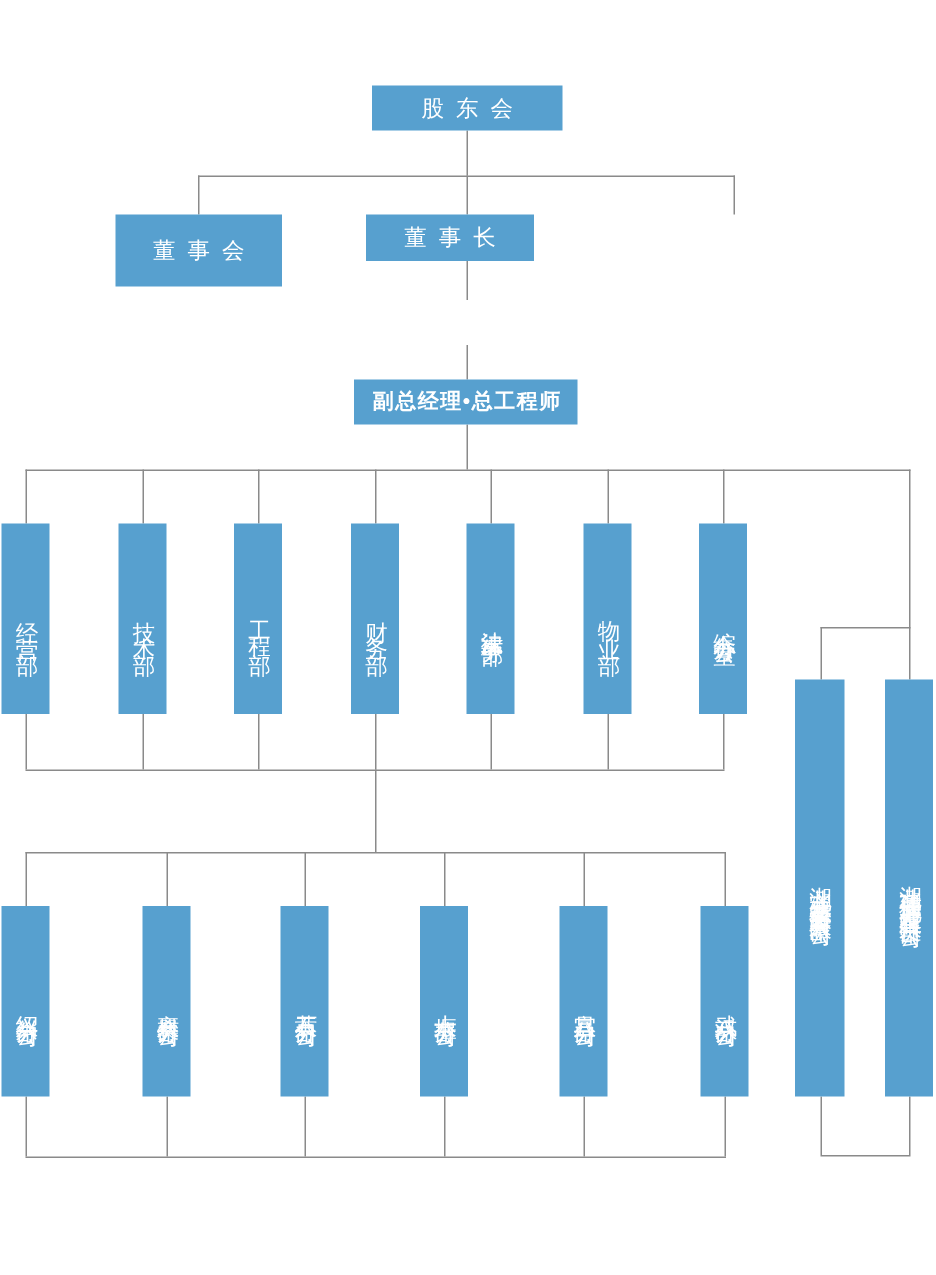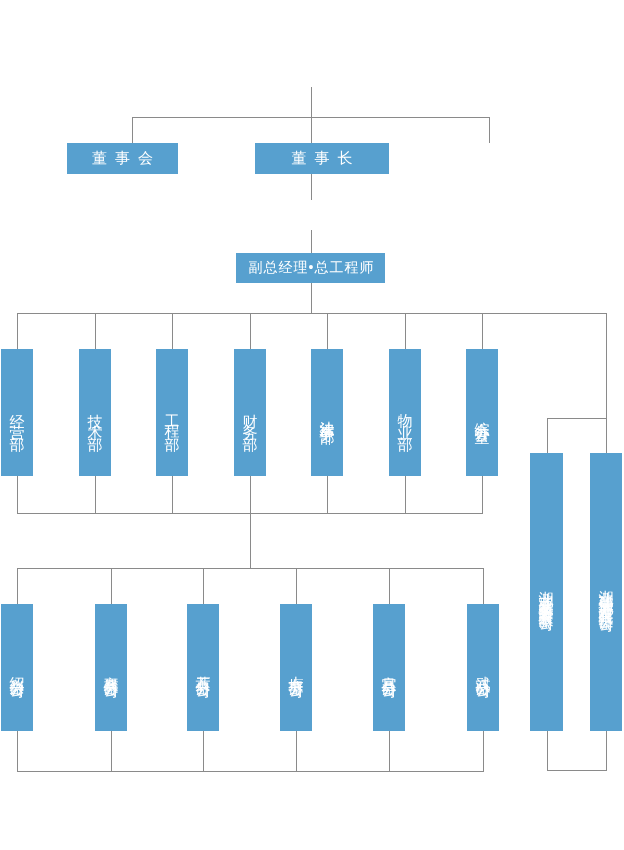--- a/index.html
+++ b/index.html
@@ -6,21 +6,21 @@
   #stage{position:relative;width:624px;height:850px;background:#ffffff;overflow:hidden;
          font-family:"Liberation Sans",sans-serif;}
   
   .lh{position:absolute;height:1px;background:#8a8a8a;}
   .lv{position:absolute;width:1px;background:#8a8a8a;}
   
   .node{position:absolute;background:#57a0cf;color:#ffffff;font-size:15px;
         box-sizing:border-box;}
   .hn{display:flex;align-items:center;justify-content:center;white-space:nowrap;}
   .ls8{letter-spacing:8px;padding-left:8px;}
-  .ls1{letter-spacing:1px;padding-left:2px;font-size:14px;}
+  .ls1{letter-spacing:1px;padding-left:2px;font-size:14px;font-weight:bold;}
   .vn{writing-mode:vertical-rl;text-orientation:upright;text-align:center;
       line-height:32px;}
   .gap-lg{letter-spacing:11px;padding-top:11px;}
   .gap-sm{letter-spacing:2px;padding-top:2px;}
 </style>
 </head>
 <body>
 
 <div id="stage">
 
@@ -72,23 +72,24 @@
   <div class="lv" style="left:203px;top:731px;height:40px"></div>
   <div class="lv" style="left:296px;top:731px;height:40px"></div>
   <div class="lv" style="left:389px;top:731px;height:40px"></div>
   <div class="lv" style="left:483px;top:731px;height:40px"></div>
   <div class="lh" style="left:17px;top:771px;width:467px"></div>
 
   <div class="lv" style="left:547px;top:731px;height:39px"></div>
   <div class="lv" style="left:606px;top:731px;height:39px"></div>
   <div class="lh" style="left:547px;top:770px;width:60px"></div>
 
+  <div class="node hn ls8" style="left:248px;top:57px;width:127px;height:30px">股东会</div>
 
-  <div class="node hn ls8" style="left:67px;top:143px;width:111px;height:31px">董事会</div>
-  <div class="node hn ls8" style="left:255px;top:143px;width:134px;height:31px">董事长</div>
+  <div class="node hn ls8" style="left:77px;top:143px;width:111px;height:48px">董事会</div>
+  <div class="node hn ls8" style="left:244px;top:143px;width:112px;height:31px">董事长</div>
 
 
   <div class="node hn ls1" style="left:236px;top:253px;width:149px;height:30px">副总经理•总工程师</div>
 
   <div class="node vn gap-lg" style="left:1px;top:349px;width:32px;height:127px">经营部</div>
   <div class="node vn gap-lg" style="left:79px;top:349px;width:32px;height:127px">技术部</div>
   <div class="node vn gap-lg" style="left:156px;top:349px;width:32px;height:127px">工程部</div>
   <div class="node vn gap-lg" style="left:234px;top:349px;width:32px;height:127px">财务部</div>
   <div class="node vn gap-sm" style="left:311px;top:349px;width:32px;height:127px">法律事务部</div>
   <div class="node vn gap-lg" style="left:389px;top:349px;width:32px;height:127px">物业部</div>

